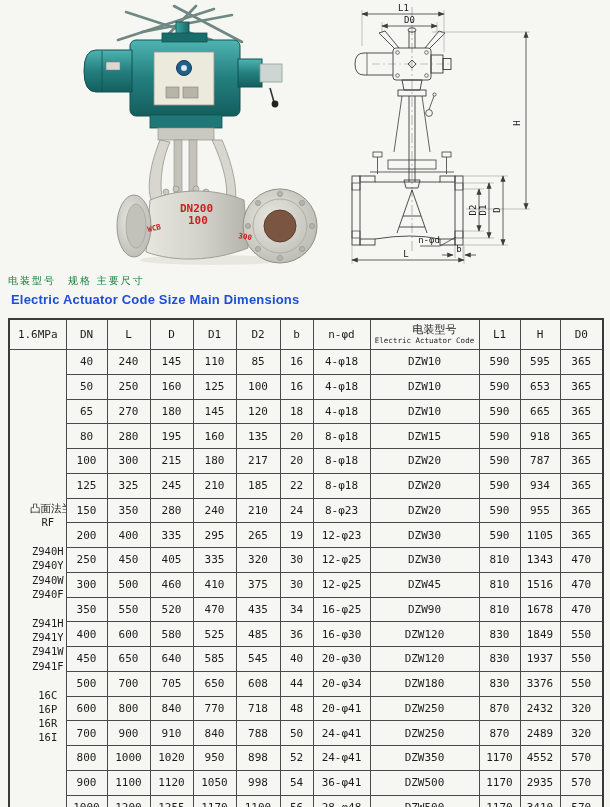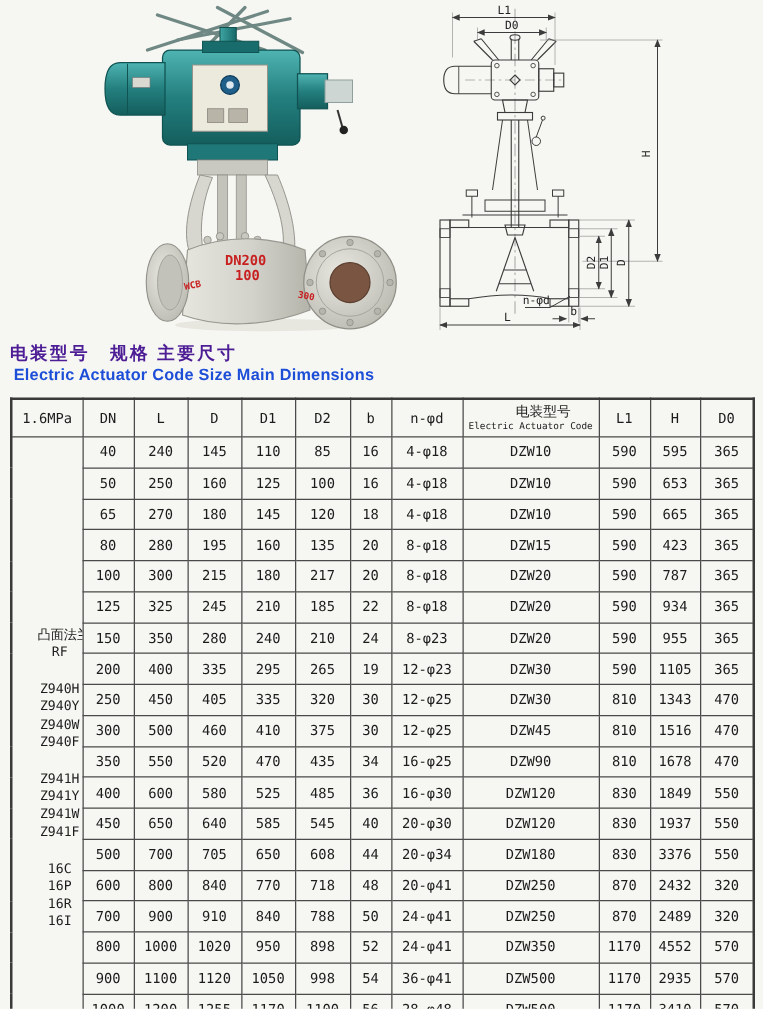--- a/index.html
+++ b/index.html
@@ -5,22 +5,22 @@
   html,body{margin:0;padding:0;}
   body{width:610px;height:807px;position:relative;background:#f6f6f2;
        font-family:"Liberation Sans",sans-serif;overflow:hidden;}
   .page{position:absolute;inset:0;}
 
   
   .photo-wrap{position:absolute;left:62px;top:2px;width:268px;height:266px;}
   .diagram-wrap{position:absolute;left:336px;top:2px;width:272px;height:266px;}
 
   
-  .title-zh{position:absolute;left:8px;top:274px;font-size:14px;font-weight:bold;
-            color:#4c1d95;letter-spacing:2px;}
+  .title-zh{position:absolute;left:8px;top:274px;font-size:10px;font-weight:normal;
+            color:#15803d;letter-spacing:2px;}
   .title-en{position:absolute;left:11px;top:292px;font-size:13px;font-weight:bold;
             color:#1d4ed8;letter-spacing:0.2px;}
 
   
   table.dims{position:absolute;left:8px;top:318px;width:594px;border-collapse:collapse;
              table-layout:fixed;font-family:"DejaVu Sans Mono",monospace;color:#1c1c1c;}
   table.dims th,table.dims td{border:1px solid #4a4a4a;text-align:center;vertical-align:middle;
              padding:0;overflow:hidden;white-space:nowrap;}
   table.dims{border:2px solid #3a3a3a;}
   table.dims thead th{height:29px;font-size:11px;font-weight:normal;}
@@ -355,21 +355,21 @@
         <tr>
           <td>80</td>
           <td>280</td>
           <td>195</td>
           <td>160</td>
           <td>135</td>
           <td>20</td>
           <td>8-φ18</td>
           <td>DZW15</td>
           <td>590</td>
-          <td>423</td>
+          <td>918</td>
           <td>365</td>
         </tr>
         <tr>
           <td>100</td>
           <td>300</td>
           <td>215</td>
           <td>180</td>
           <td>217</td>
           <td>20</td>
           <td>8-φ18</td>

